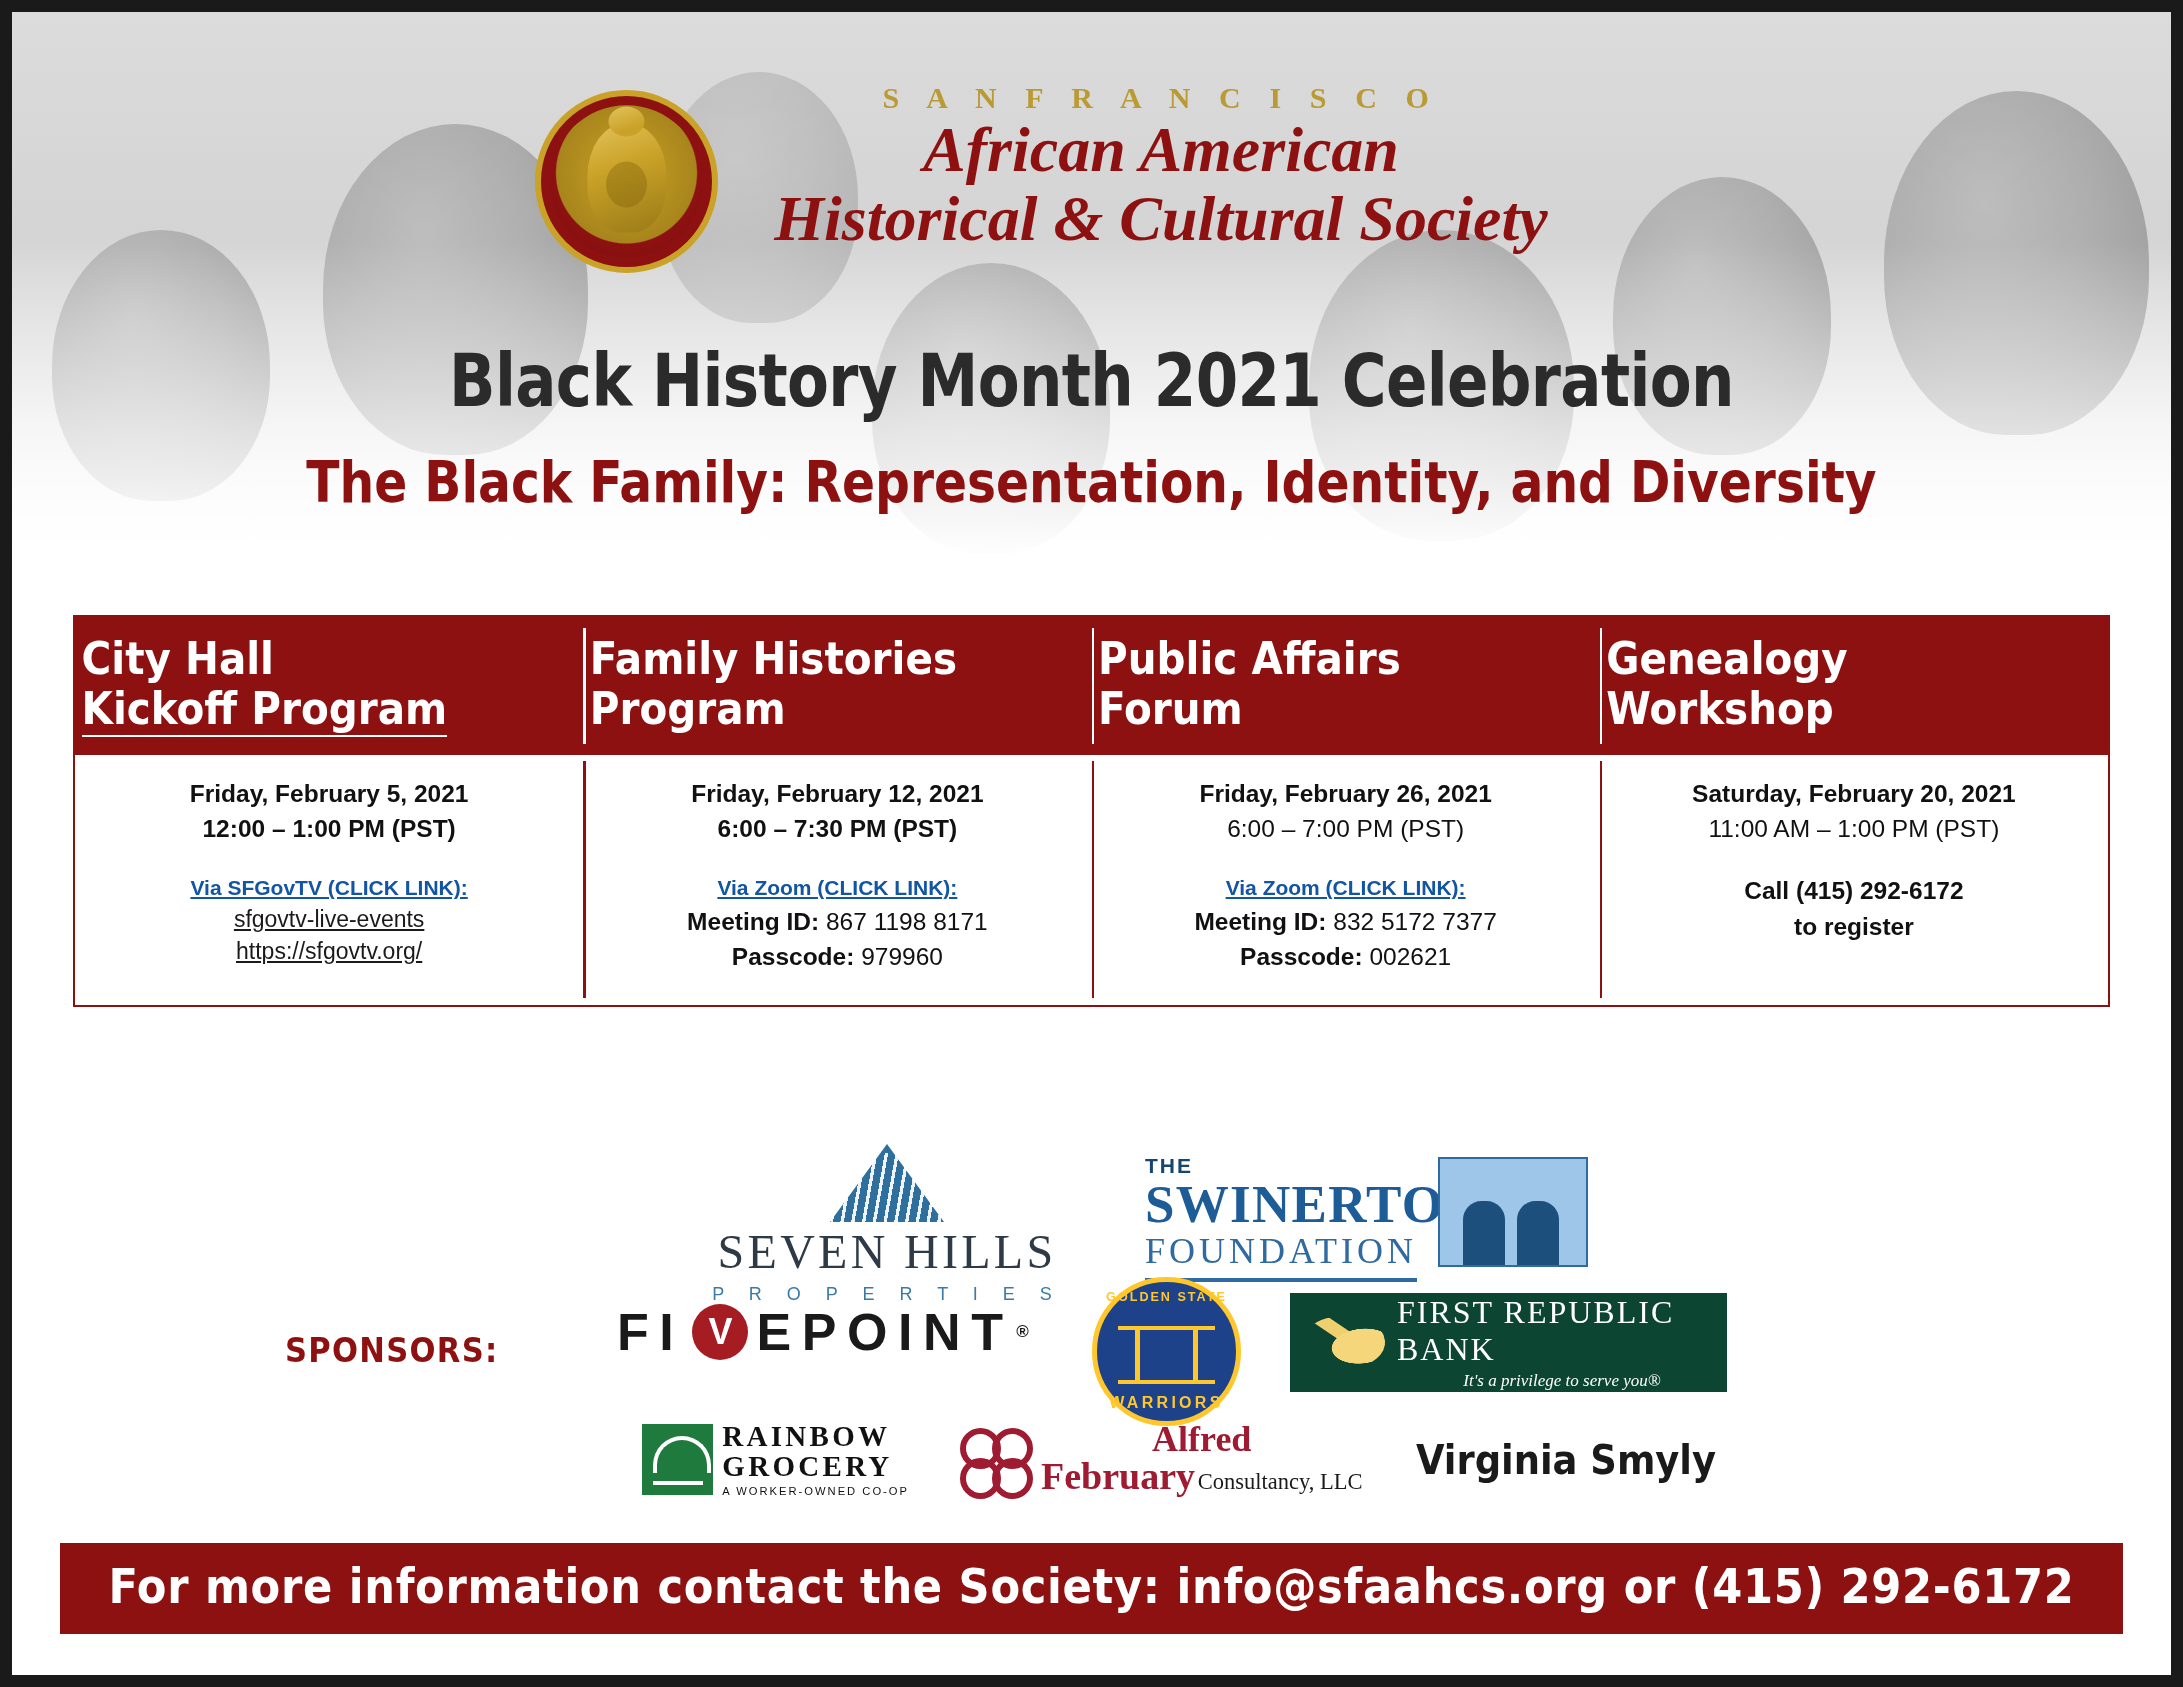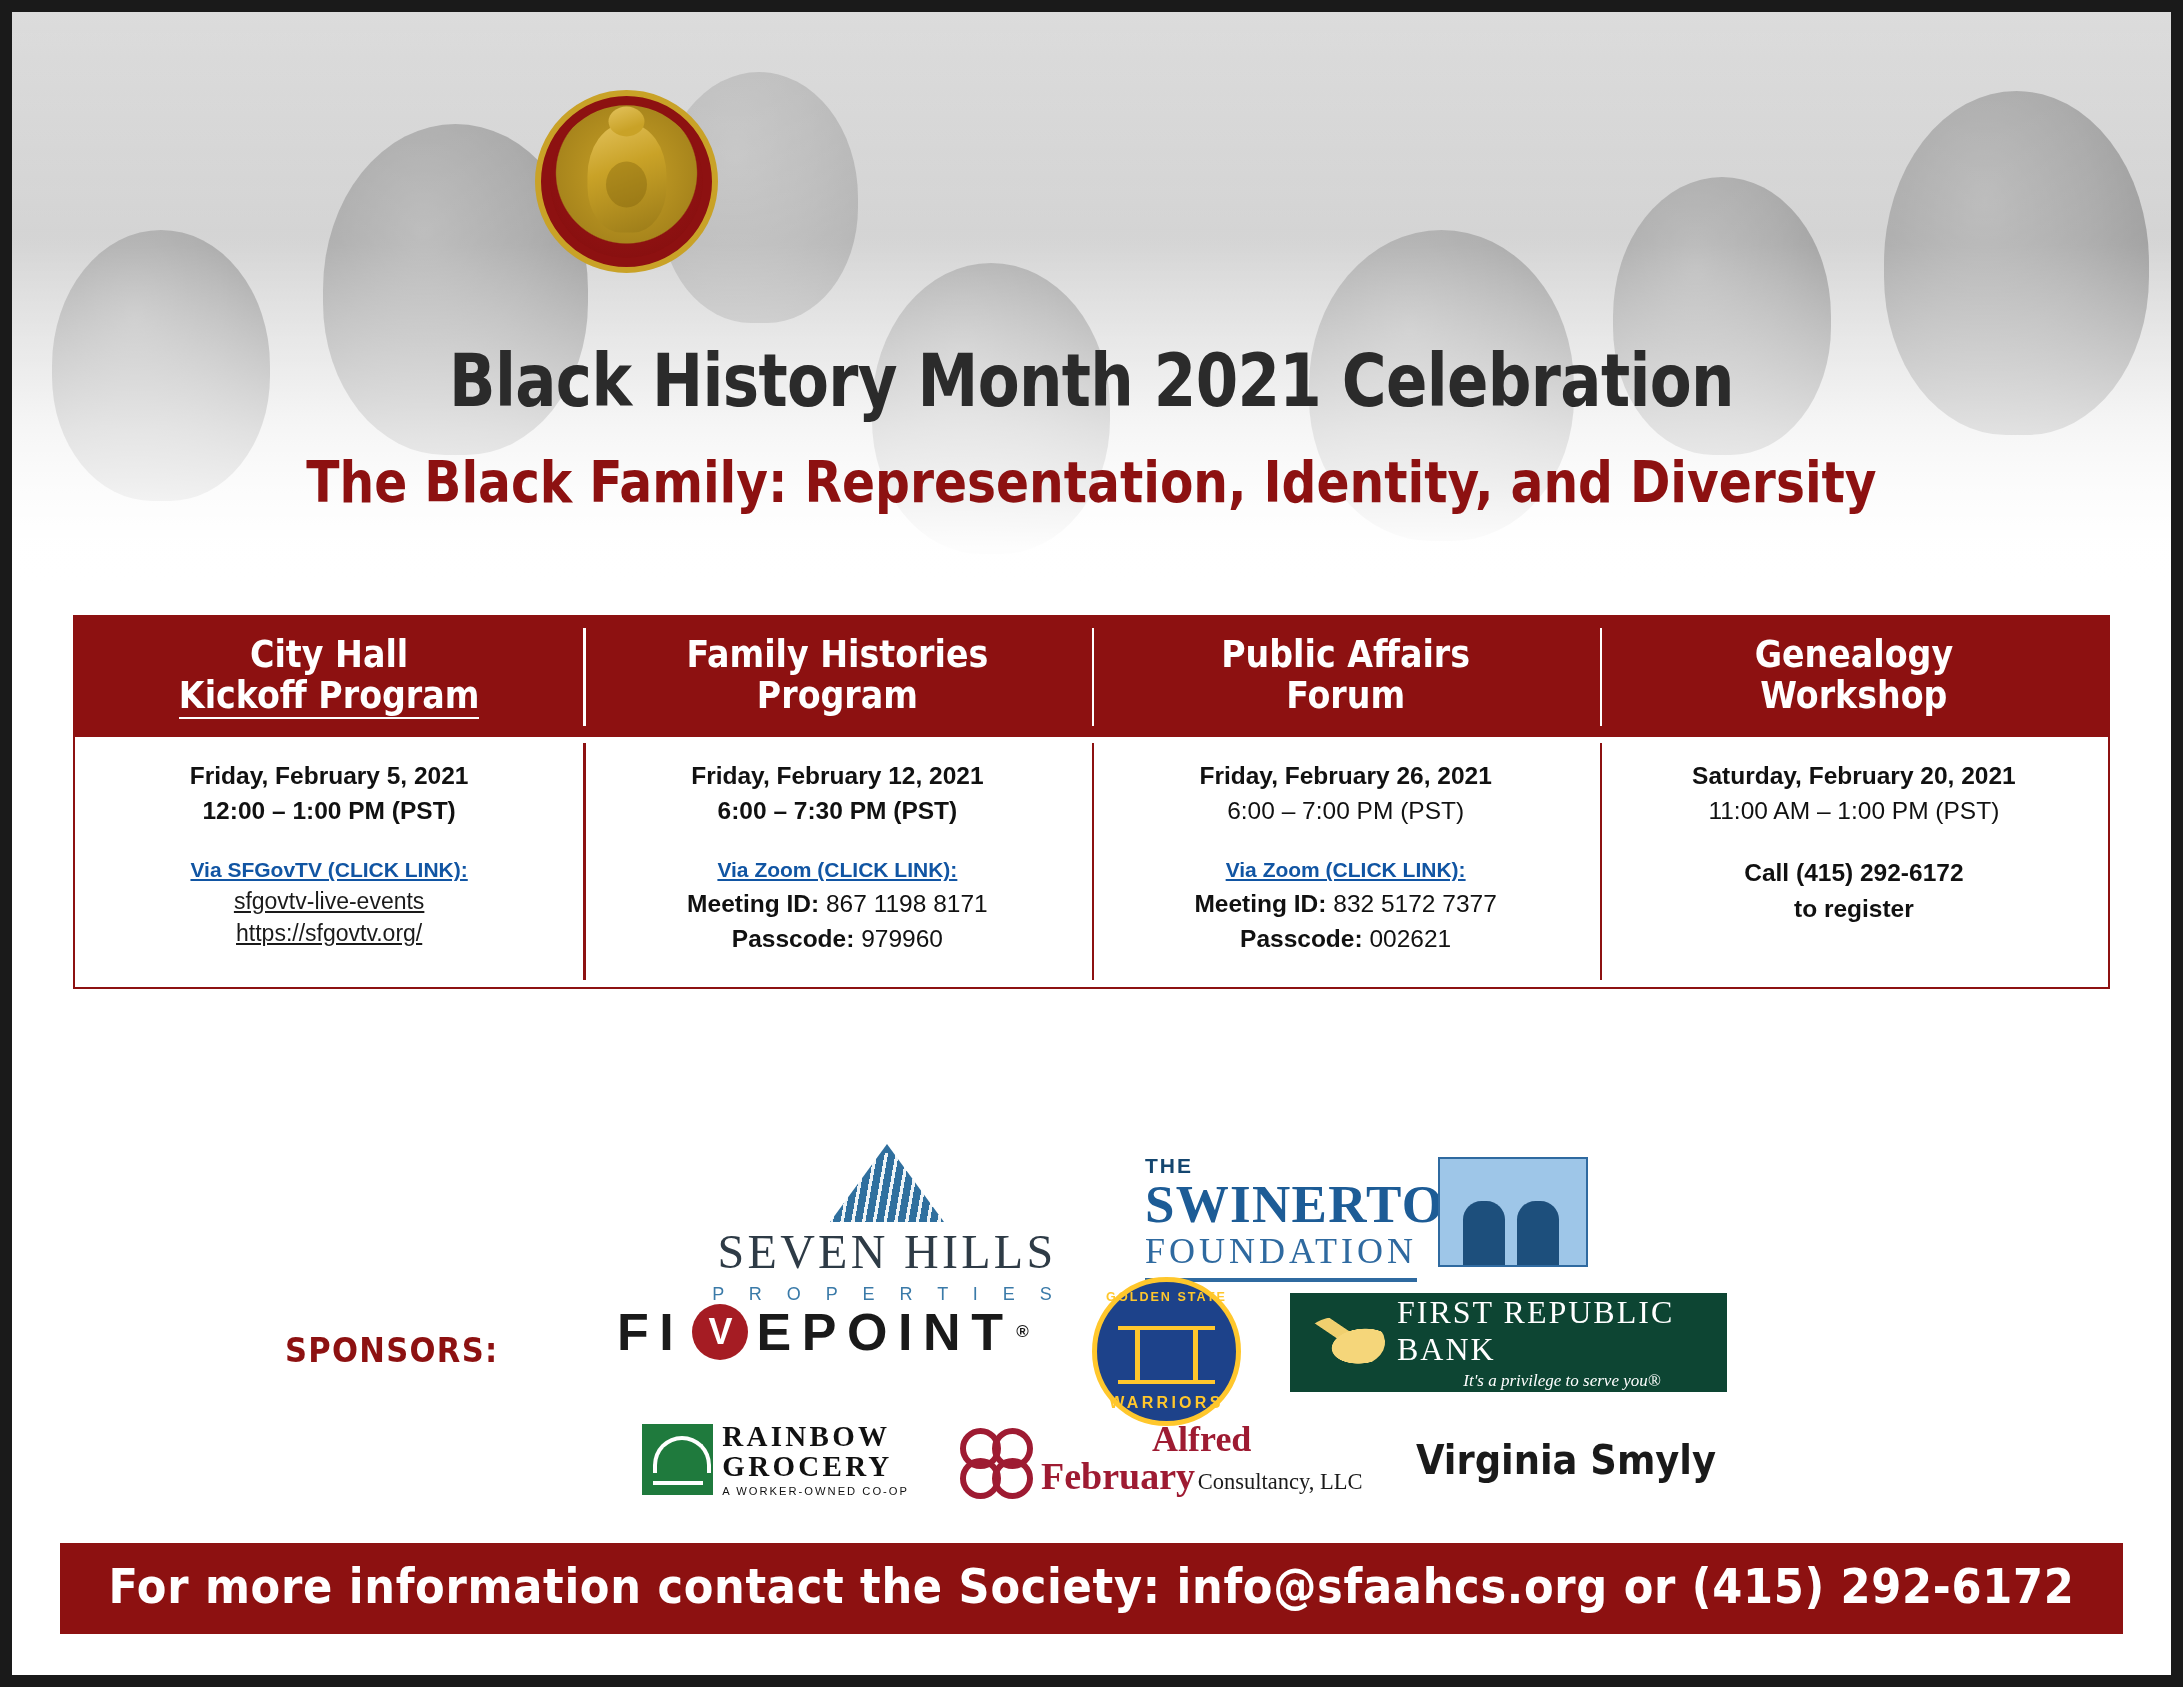--- a/index.html
+++ b/index.html
@@ -152,22 +152,22 @@
     background: #fff;
   }
   .events-head {
     display: flex;
     background: #8d1111;
     color: #ffffff;
   }
   .events-head .cell {
     flex: 1;
     padding: 17px 6.6px 20px;
-    text-align: center;
-    font-size: 37px;
+    text-align: left;
+    font-size: 45px;
     font-weight: 700;
     line-height: 1.12;
     font-family: "DejaVu Sans Condensed", "Liberation Sans Narrow", "Liberation Sans", sans-serif;
     position: relative;
   }
   .events-head .cell + .cell:before {
     content: "";
     position: absolute;
     left: 0; top: 10.6px; bottom: 10.6px;
     width: 2.6px;
@@ -534,20 +534,27 @@
         <div class="face f4"></div>
         <div class="face f5"></div>
         <div class="face f6"></div>
       </div>
       <div class="hero-fade"></div>
 
       <div class="seal">
         <div class="seal-mask"></div>
       </div>
 
+      <div class="org-block">
+        <div class="org-sf">S A N   F R A N C I S C O</div>
+        <div class="org-name">
+          <span>African American</span>
+          <span class="l2">Historical &amp; Cultural Society</span>
+        </div>
+      </div>
 
       <div class="title-main">Black History Month 2021 Celebration</div>
       <div class="title-sub">The Black Family:  Representation, Identity, and Diversity</div>
     </div>
 
     <div class="events">
       <div class="events-head">
         <div class="cell">
           <span>City Hall</span><br>
           <span class="u">Kickoff Program</span>

